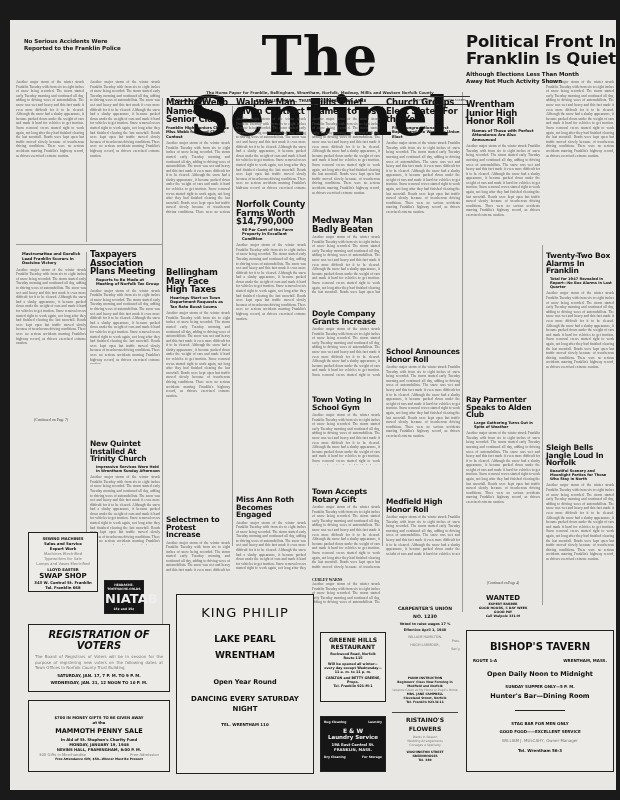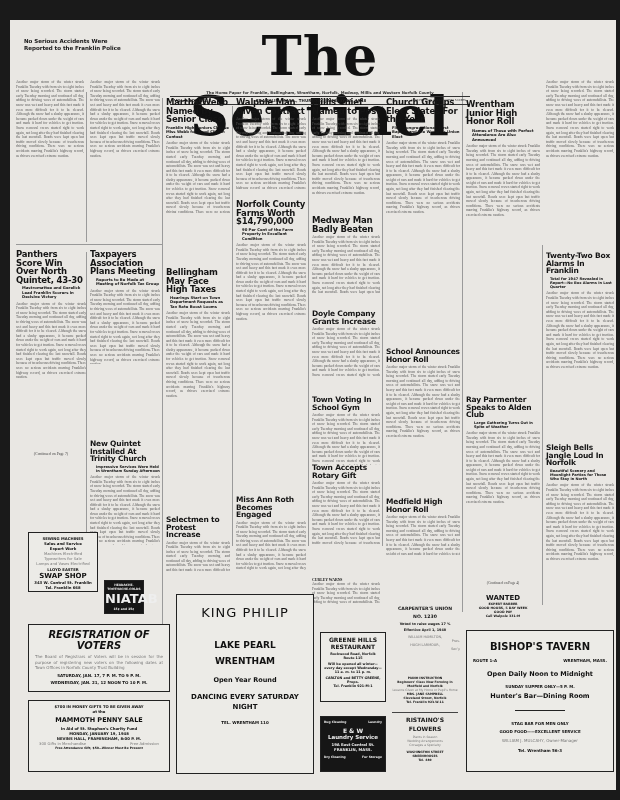--- a/index.html
+++ b/index.html
@@ -53,20 +53,24 @@
     <span style="font-size:2.6px;font-weight:normal;">$2.00 PER YEAR / SINGLE COPIES 5 CENTS</span>
   </div>
 
   <div class="abs" style="left:6px;top:14px;width:146px;">
     <div class="sub" style="margin:4px 0 3px 8px;width:110px;">No Serious Accidents Were Reported to the Franklin Police</div>
   </div>
   <div class="body-text abs" style="left:6px;top:60px;width:68px;height:158px;">Another major storm of the winter struck Franklin Tuesday with from six to eight inches of snow being recorded. The storm started early Tuesday morning and continued all day, adding to driving woes of automobilists. The snow was wet and heavy and this fact made it even more difficult for it to be cleared. Although the snow had a slushy appearance, it became packed down under the weight of cars and made it hard for vehicles to get traction. Snow removal crews started right to work again, not long after they had finished clearing the last snowfall. Roads were kept open but traffic moved slowly because of treacherous driving conditions. There were no serious accidents marring Franklin's highway record, as drivers exercised extreme caution.</div>
   <div class="body-text abs" style="left:80px;top:60px;width:70px;height:158px;">Another major storm of the winter struck Franklin Tuesday with from six to eight inches of snow being recorded. The storm started early Tuesday morning and continued all day, adding to driving woes of automobilists. The snow was wet and heavy and this fact made it even more difficult for it to be cleared. Although the snow had a slushy appearance, it became packed down under the weight of cars and made it hard for vehicles to get traction. Snow removal crews started right to work again, not long after they had finished clearing the last snowfall. Roads were kept open but traffic moved slowly because of treacherous driving conditions. There were no serious accidents marring Franklin's highway record, as drivers exercised extreme caution.</div>
   <div class="rule-h" style="left:6px;top:224px;width:146px;background:#999;"></div>
 
+  <div class="abs" style="left:456px;top:14px;width:150px;">
+    <div class="hl" style="font-size:16.5px;">Political Front In Franklin Is Quiet</div>
+    <div class="sub" style="margin-top:4px;width:120px;">Although Elections Less Than Month Away Not Much Activity Shown</div>
+  </div>
 
   <div class="abs" style="left:156px;top:78px;width:64px;">
     <div class="hl" style="font-size:8.5px;">Martha Webb Named by Senior Class</div>
     <div class="sub" style="font-size:3.8px;margin:2px 0;">Franklin High Seniors Choose Miss Webb for Good Citizen Contest</div>
     <div class="body-text" style="height:72px;">Another major storm of the winter struck Franklin Tuesday with from six to eight inches of snow being recorded. The storm started early Tuesday morning and continued all day, adding to driving woes of automobilists. The snow was wet and heavy and this fact made it even more difficult for it to be cleared. Although the snow had a slushy appearance, it became packed down under the weight of cars and made it hard for vehicles to get traction. Snow removal crews started right to work again, not long after they had finished clearing the last snowfall. Roads were kept open but traffic moved slowly because of treacherous driving conditions. There were no serious accidents marring Franklin's highway record, as drivers exercised extreme caution.</div>
   </div>
   <div class="abs" style="left:226px;top:78px;width:70px;">
     <div class="hl" style="font-size:8.5px;">Walpole Man Given Contract</div>
     <div class="body-text" style="height:72px;margin-top:2px;">Another major storm of the winter struck Franklin Tuesday with from six to eight inches of snow being recorded. The storm started early Tuesday morning and continued all day, adding to driving woes of automobilists. The snow was wet and heavy and this fact made it even more difficult for it to be cleared. Although the snow had a slushy appearance, it became packed down under the weight of cars and made it hard for vehicles to get traction. Snow removal crews started right to work again, not long after they had finished clearing the last snowfall. Roads were kept open but traffic moved slowly because of treacherous driving conditions. There were no serious accidents marring Franklin's highway record, as drivers exercised extreme caution.</div>
   </div>
@@ -91,21 +95,20 @@
     <div class="sub" style="font-size:3.8px;margin:2px 0 2px 6px;">90 Per Cent of the Farm Property in Excellent Condition</div>
     <div class="body-text" style="height:110px;">Another major storm of the winter struck Franklin Tuesday with from six to eight inches of snow being recorded. The storm started early Tuesday morning and continued all day, adding to driving woes of automobilists. The snow was wet and heavy and this fact made it even more difficult for it to be cleared. Although the snow had a slushy appearance, it became packed down under the weight of cars and made it hard for vehicles to get traction. Snow removal crews started right to work again, not long after they had finished clearing the last snowfall. Roads were kept open but traffic moved slowly because of treacherous driving conditions. There were no serious accidents marring Franklin's highway record, as drivers exercised extreme caution.</div>
   </div>
 
   <div class="abs" style="left:302px;top:196px;width:68px;">
     <div class="hl" style="font-size:8.5px;">Medway Man Badly Beaten</div>
     <div class="body-text" style="height:60px;margin-top:2px;">Another major storm of the winter struck Franklin Tuesday with from six to eight inches of snow being recorded. The storm started early Tuesday morning and continued all day, adding to driving woes of automobilists. The snow was wet and heavy and this fact made it even more difficult for it to be cleared. Although the snow had a slushy appearance, it became packed down under the weight of cars and made it hard for vehicles to get traction. Snow removal crews started right to work again, not long after they had finished clearing the last snowfall. Roads were kept open but traffic moved slowly because of treacherous driving conditions. There were no serious accidents marring Franklin's highway record, as drivers exercised extreme caution.</div>
   </div>
 
   <div class="abs" style="left:6px;top:230px;width:70px;">
-    <div class="hl" style="font-size:8.5px;">Panthers Score Win Over North Quintet, 43-30</div>
     <div class="sub" style="font-size:3.8px;margin:2px 0 2px 6px;">Mastromattee and Gerelick Lead Franklin Scorers in Decisive Victory</div>
     <div class="body-text" style="height:150px;">Another major storm of the winter struck Franklin Tuesday with from six to eight inches of snow being recorded. The storm started early Tuesday morning and continued all day, adding to driving woes of automobilists. The snow was wet and heavy and this fact made it even more difficult for it to be cleared. Although the snow had a slushy appearance, it became packed down under the weight of cars and made it hard for vehicles to get traction. Snow removal crews started right to work again, not long after they had finished clearing the last snowfall. Roads were kept open but traffic moved slowly because of treacherous driving conditions. There were no serious accidents marring Franklin's highway record, as drivers exercised extreme caution.</div>
     <div style="font-size:3.8px;text-align:center;color:#444;">(Continued on Page 7)</div>
   </div>
   <div class="abs" style="left:80px;top:230px;width:70px;">
     <div class="hl" style="font-size:8.5px;">Taxpayers Association Plans Meeting</div>
     <div class="sub" style="font-size:3.8px;margin:2px 0 2px 6px;">Reports to Be Made at Meeting of Norfolk Tax Group</div>
     <div class="body-text" style="height:75px;">Another major storm of the winter struck Franklin Tuesday with from six to eight inches of snow being recorded. The storm started early Tuesday morning and continued all day, adding to driving woes of automobilists. The snow was wet and heavy and this fact made it even more difficult for it to be cleared. Although the snow had a slushy appearance, it became packed down under the weight of cars and made it hard for vehicles to get traction. Snow removal crews started right to work again, not long after they had finished clearing the last snowfall. Roads were kept open but traffic moved slowly because of treacherous driving conditions. There were no serious accidents marring Franklin's highway record, as drivers exercised extreme caution.</div>
   </div>
 
@@ -143,21 +146,21 @@
   </div>
 
   <div class="abs" style="left:456px;top:376px;width:74px;">
     <div class="hl" style="font-size:7.5px;">Ray Parmenter Speaks to Alden Club</div>
     <div class="sub" style="font-size:3.6px;margin:2px 0 2px 8px;">Large Gathering Turns Out in Spite of Weather</div>
     <div class="body-text" style="height:150px;">Another major storm of the winter struck Franklin Tuesday with from six to eight inches of snow being recorded. The storm started early Tuesday morning and continued all day, adding to driving woes of automobilists. The snow was wet and heavy and this fact made it even more difficult for it to be cleared. Although the snow had a slushy appearance, it became packed down under the weight of cars and made it hard for vehicles to get traction. Snow removal crews started right to work again, not long after they had finished clearing the last snowfall. Roads were kept open but traffic moved slowly because of treacherous driving conditions. There were no serious accidents marring Franklin's highway record, as drivers exercised extreme caution.</div>
     <div style="font-size:3.6px;text-align:center;color:#444;">(Continued on Page 4)</div>
   </div>
 
   <div class="abs" style="left:302px;top:444px;width:68px;">
-    <div class="hl" style="font-size:7.5px;">Town Accepts Rotary Gift</div>
+    <div class="hl" style="font-size:7.5px;margin-top:24px;">Town Accepts Rotary Gift</div>
     <div class="body-text" style="height:64px;margin-top:2px;">Another major storm of the winter struck Franklin Tuesday with from six to eight inches of snow being recorded. The storm started early Tuesday morning and continued all day, adding to driving woes of automobilists. The snow was wet and heavy and this fact made it even more difficult for it to be cleared. Although the snow had a slushy appearance, it became packed down under the weight of cars and made it hard for vehicles to get traction. Snow removal crews started right to work again, not long after they had finished clearing the last snowfall. Roads were kept open but traffic moved slowly because of treacherous driving conditions. There were no serious accidents marring Franklin's highway record, as drivers exercised extreme caution.</div>
   </div>
 
   <div class="abs" style="left:226px;top:476px;width:70px;">
     <div class="hl" style="font-size:7.5px;">Miss Ann Roth Becomes Engaged</div>
     <div class="body-text" style="height:50px;margin-top:2px;">Another major storm of the winter struck Franklin Tuesday with from six to eight inches of snow being recorded. The storm started early Tuesday morning and continued all day, adding to driving woes of automobilists. The snow was wet and heavy and this fact made it even more difficult for it to be cleared. Although the snow had a slushy appearance, it became packed down under the weight of cars and made it hard for vehicles to get traction. Snow removal crews started right to work again, not long after they had finished clearing the last snowfall. Roads were kept open but traffic moved slowly because of treacherous driving conditions. There were no serious accidents marring Franklin's highway record, as drivers exercised extreme caution.</div>
   </div>
 
   <div class="abs" style="left:376px;top:478px;width:74px;">
     <div class="hl" style="font-size:7.5px;">Medfield High Honor Roll</div>
@@ -199,39 +202,39 @@
     <span class="t" style="font-weight:bold;">15¢ and 25¢</span>
   </div>
 
   <div class="ad" style="left:18px;top:604px;width:142px;height:68px;font-size:4px;padding:4px 6px;">
     <span class="t" style="font-weight:bold;font-size:10px;font-style:italic;">REGISTRATION OF VOTERS</span>
     <span class="t light" style="margin-top:3px;line-height:5.6px;text-align:justify;">The Board of Registrars of Voters will be in session for the purpose of registering new voters on the following dates at Town Offices in Norfolk County Trust Building</span>
     <span class="t" style="font-weight:bold;margin-top:2px;">SATURDAY, JAN. 17, 7 P. M. TO 9 P. M.</span>
     <span class="t" style="font-weight:bold;margin-top:2px;">WEDNESDAY, JAN. 21, 12 NOON TO 10 P. M.</span>
   </div>
 
-  <div class="ad" style="left:18px;top:680px;width:142px;height:72px;font-size:3.8px;padding:3px 4px;">
+  <div class="ad" style="left:18px;top:680px;width:142px;height:72px;font-size:3.8px;padding:14px 4px;">
     <span class="t" style="font-weight:bold;">$700 IN MONEY GIFTS TO BE GIVEN AWAY</span>
     <span class="t" style="font-weight:bold;">at the</span>
     <span class="t" style="font-weight:bold;font-size:6.5px;margin:2px 0;">MAMMOTH PENNY SALE</span>
     <span class="t" style="font-weight:bold;">In Aid of St. Stephen's Charity Fund</span>
     <span class="t" style="font-weight:bold;">MONDAY, JANUARY 19, 1948</span>
     <span class="t" style="font-weight:bold;">NEVINS HALL, FRAMINGHAM, 8:00 P. M.</span>
     <span class="t light" style="display:flex;justify-content:space-between;padding:0 6px;">
       <span>300 Gifts in Merchandise</span>
       <span>Free Admission</span>
     </span>
     <span class="t" style="font-weight:bold;font-size:3px;">Free Attendance Gift, $50—Winner Must Be Present</span>
   </div>
 
   <div class="ad" style="left:166px;top:574px;width:138px;height:180px;padding:10px 4px 4px;">
     <span class="t" style="font-size:13px;letter-spacing:1px;">KING PHILIP</span>
-    <span class="t" style="font-size:9px;font-weight:bold;margin-top:20px;">LAKE PEARL</span>
+    <span class="t" style="font-size:9px;font-weight:bold;margin-top:14px;">LAKE PEARL</span>
     <span class="t" style="font-size:9px;font-weight:bold;margin-top:6px;">WRENTHAM</span>
-    <span class="t" style="font-size:6.5px;font-weight:bold;margin-top:10px;">Open Year Round</span>
+    <span class="t" style="font-size:6.5px;font-weight:bold;margin-top:18px;">Open Year Round</span>
     <span class="t" style="font-size:7px;font-weight:bold;margin-top:8px;line-height:10px;">DANCING EVERY SATURDAY NIGHT</span>
     <span class="t" style="font-size:4px;font-weight:bold;margin-top:8px;">TEL. WRENTHAM 110</span>
   </div>
 
   <div class="ad" style="left:310px;top:612px;width:66px;height:70px;font-size:3.3px;padding:3px;">
     <span class="t" style="font-weight:bold;font-size:6px;">GREENE HILLS</span>
     <span class="t" style="font-weight:bold;font-size:6px;">RESTAURANT</span>
     <span class="t" style="font-weight:bold;margin-top:2px;">Rockwood Road, Norfolk</span>
     <span class="t" style="font-weight:bold;">Route 115</span>
     <span class="t" style="font-weight:bold;margin-top:2px;">Will be opened all winter—every day except Wednesday—11 a. m. to 11 p. m.</span>

